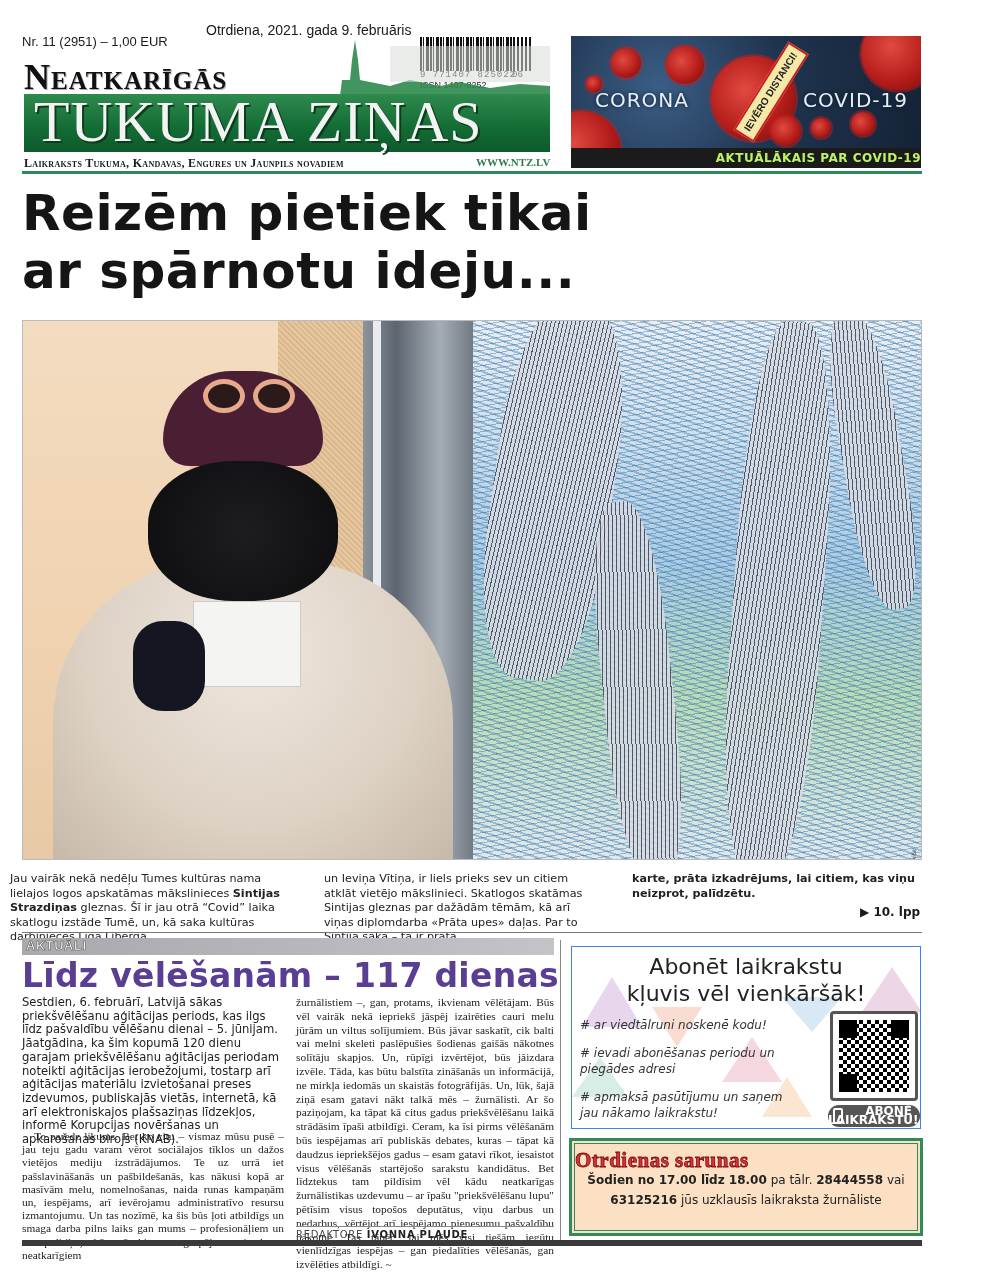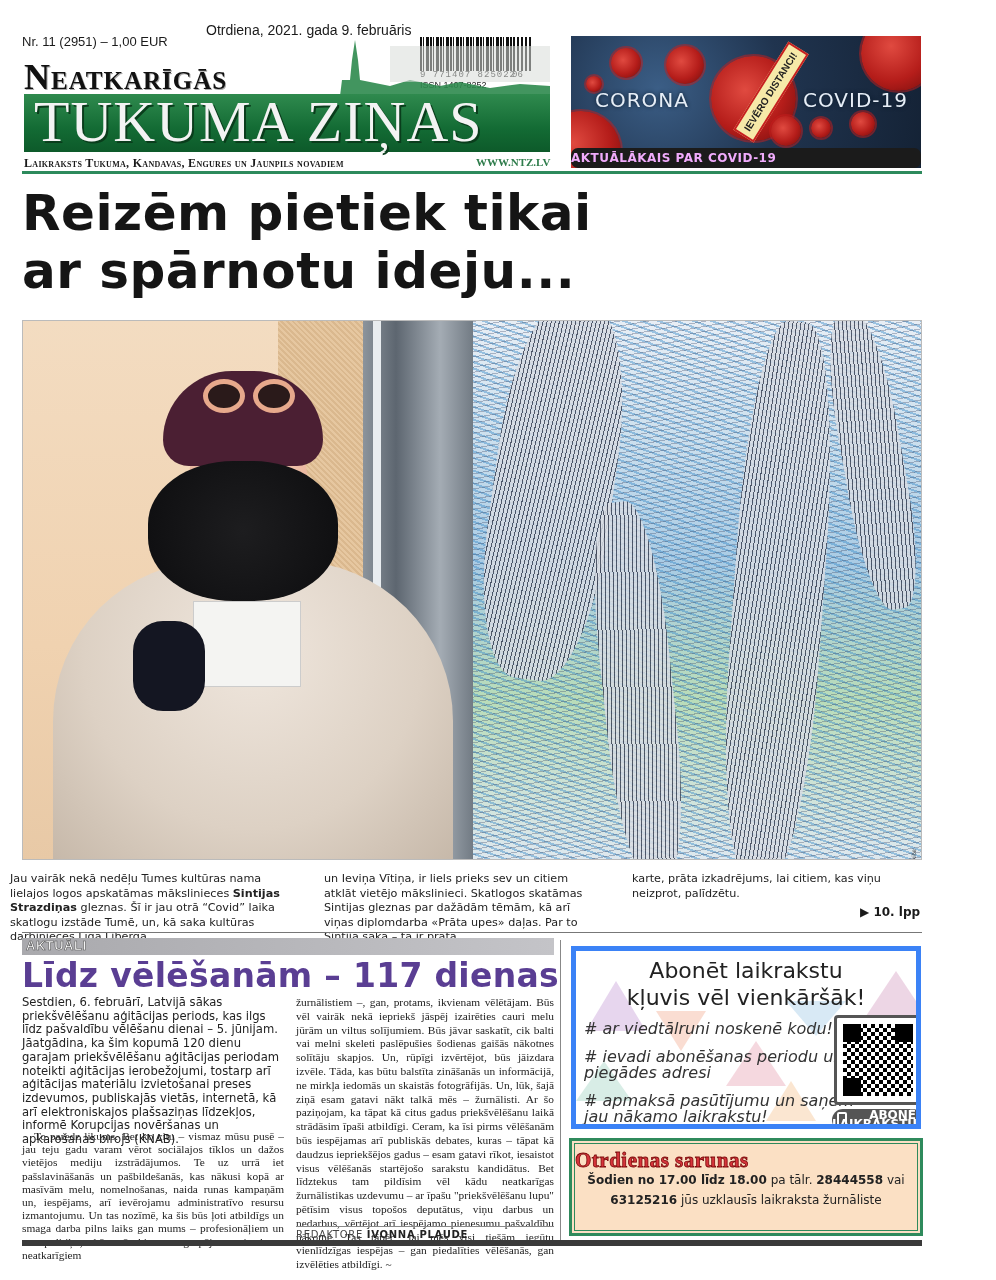--- a/index.html
+++ b/index.html
@@ -19,21 +19,21 @@
   .logo-skyline { left: 300px; top: 40px; width: 250px; height: 60px; }
   .logo-main { left: 34px; top: 92px; font-family: "Liberation Serif", serif; font-size: 58px; color: #f3f3f3; letter-spacing: 1px; text-shadow: 2px 2px 0 #0a3d1c; z-index: 3; line-height: 60px; }
   .logo-tagline { left: 24px; top: 156px; font-family: "Liberation Serif", serif; font-weight: bold; font-size: 12px; font-variant: small-caps; letter-spacing: 0.3px; }
   .logo-url { left: 476px; top: 156px; font-family: "Liberation Serif", serif; font-weight: bold; font-size: 11px; color: #2f7d4c; }
   .mast-rule { left: 22px; top: 171px; width: 900px; height: 3px; background: #2d8a5c; }
 
   .covid { left: 571px; top: 36px; width: 350px; height: 132px; background: radial-gradient(circle at 25% 40%, #3b5e86 0, #20344f 45%, #142235 100%); overflow: hidden; }
   .virus { position: absolute; border-radius: 50%; background: radial-gradient(circle at 40% 40%, #e04a40 0, #b51d1a 55%, #6e0d0c 100%); box-shadow: 0 0 0 2px rgba(200,30,30,0.5); }
   .covid-word { position: absolute; color: #e6eef7; font-family: "DejaVu Sans", sans-serif; font-size: 20px; letter-spacing: 1px; top: 52px; text-shadow: 0 0 4px #0a1a2a; }
   .covid-tag { position: absolute; left: 148px; top: 44px; width: 104px; height: 24px; background: #f6e9a8; border: 2px solid #c62020; transform: rotate(-58deg); font-size: 10px; font-weight: bold; color: #222; text-align: center; line-height: 20px; font-family: "Liberation Sans", sans-serif; }
-  .covid-bar { position: absolute; left: 0; bottom: 0; width: 100%; height: 20px; background: #1b1b1b; color: #f0abfc; font-size: 12px; font-weight: bold; text-align: left; line-height: 20px; letter-spacing: 0.5px; border-radius: 7px; }
+  .covid-bar { position: absolute; left: 0; bottom: 0; width: 100%; height: 20px; background: #1b1b1b; color: #bef264; font-size: 12px; font-weight: bold; text-align: right; line-height: 20px; letter-spacing: 0.5px; }
 
   .headline { left: 22px; top: 184px; font-family: "DejaVu Sans", sans-serif; font-weight: bold; font-size: 50px; line-height: 58px; color: #151515; letter-spacing: 0.5px; }
 
   
   .photo { left: 22px; top: 320px; width: 900px; height: 540px; overflow: hidden; border: 1px solid #bbb; }
   .wall { position: absolute; left: 0; top: 0; width: 340px; height: 540px; background: linear-gradient(180deg, #f3dcc1 0%, #f0d2b0 60%, #e8c9a6 100%); }
   .pillar { position: absolute; left: 255px; top: 0; width: 85px; height: 380px; background: repeating-linear-gradient(45deg, #e6c7a0 0 2px, #dab88e 2px 4px); }
   .window { position: absolute; left: 340px; top: 0; width: 110px; height: 540px; background: linear-gradient(90deg, #8c949c 0%, #5d6670 30%, #a4acb4 70%, #727b84 100%); }
   .window-frame { position: absolute; left: 350px; top: 0; width: 8px; height: 540px; background: #e8ecef; }
   .art { position: absolute; left: 450px; top: 0; width: 450px; height: 540px; background:
@@ -47,41 +47,41 @@
   .person-hat { position: absolute; left: 140px; top: 50px; width: 160px; height: 95px; background: #4b1f33; border-radius: 80px 80px 30px 30px; }
   .glasses { position: absolute; top: 58px; width: 42px; height: 34px; border: 5px solid #e7a98c; border-radius: 50%; background: #2a1a1a; }
   .card { position: absolute; left: 170px; top: 280px; width: 108px; height: 86px; background: #f4f4f2; border: 1px solid #ccc; }
   .glove { position: absolute; left: 110px; top: 300px; width: 72px; height: 90px; background: #141622; border-radius: 30px; }
   .photo-credit { right: 4px; bottom: 10px; position: absolute; transform: rotate(-90deg); transform-origin: right bottom; font-size: 6px; color: #444; white-space: nowrap; }
 
   
   .caption { top: 872px; font-family: "DejaVu Sans", sans-serif; font-size: 11.2px; line-height: 14.5px; color: #222; }
   .cap1 { left: 10px; width: 284px; }
   .cap2 { left: 324px; width: 276px; }
-  .cap3 { left: 632px; width: 290px; }
+  .cap3 { left: 632px; width: 290px; font-weight: bold; }
   .cap-more { left: 860px; top: 905px; font-size: 12px; font-weight: bold; }
   .cap-rule { left: 22px; top: 932px; width: 900px; height: 1px; background: #777; }
 
   
   .section-bar { left: 22px; top: 938px; width: 532px; height: 17px; background: linear-gradient(90deg, #a9a9ad, #c4c4c8); }
   .section-label { left: 26px; top: 938px; font-size: 13px; font-weight: bold; color: #fff; -webkit-text-stroke: 0.6px #555; letter-spacing: 0.5px; font-family: "Liberation Sans", sans-serif; }
   .article-title { left: 22px; top: 956px; font-family: "DejaVu Sans", sans-serif; font-weight: bold; font-size: 33px; color: #5a3e93; letter-spacing: 0.3px; line-height: 40px; }
   .lead { left: 22px; top: 996px; width: 262px; font-size: 11.6px; line-height: 13.7px; color: #222; }
   .body1 { left: 22px; top: 1130px; width: 262px; font-family: "Liberation Serif", serif; font-size: 11.4px; line-height: 13.2px; color: #222; text-align: justify; text-indent: 12px; }
   .body2 { left: 296px; top: 996px; width: 258px; font-family: "Liberation Serif", serif; font-size: 11.4px; line-height: 13.8px; color: #222; text-align: justify; }
   .editor-rule { left: 296px; top: 1226px; width: 258px; height: 1px; background: #888; }
   .editor { left: 296px; top: 1229px; font-size: 10px; letter-spacing: 0.7px; color: #444; }
   .editor b { color: #222; }
   .col-divider { left: 560px; top: 940px; width: 1px; height: 300px; background: #888; }
 
   
-  .sub-ad { left: 571px; top: 946px; width: 350px; height: 183px; border: 5px solid #3b82f6; overflow: hidden; background: #fff; }
+  .sub-ad { left: 571px; top: 946px; width: 350px; height: 183px; border: 1px solid #3b82f6; overflow: hidden; background: #fff; }
   .tri { position: absolute; width: 0; height: 0; border-style: solid; opacity: 0.45; }
   .sub-title { position: absolute; left: 0; top: 6px; width: 100%; text-align: center; font-family: "DejaVu Sans", sans-serif; font-size: 22px; line-height: 27px; color: #222; }
-  .sub-line { position: absolute; left: 8px; font-style: italic; font-size: 16px; line-height: 16px; color: #333; }
+  .sub-line { position: absolute; left: 8px; font-style: italic; font-size: 12px; line-height: 16px; color: #333; }
   .qr { position: absolute; left: 258px; top: 64px; width: 88px; height: 90px; background: #fff; border: 3px solid #555; border-radius: 4px; padding: 6px; }
   .qr-grid { width: 100%; height: 100%; background:
       linear-gradient(#000,#000) 0 0/18px 18px no-repeat,
       linear-gradient(#000,#000) 100% 0/18px 18px no-repeat,
       linear-gradient(#000,#000) 0 100%/18px 18px no-repeat,
       repeating-conic-gradient(#000 0 25%, #fff 0 50%) 0 0/8px 8px; }
   .sub-btn { position: absolute; left: 256px; top: 158px; width: 92px; height: 22px; background: #555; border-radius: 11px; color: #fff; font-size: 12px; font-weight: bold; line-height: 9px; text-align: right; padding: 2px 8px 0 0; }
   .phone-icon { position: absolute; left: 5px; top: 3px; width: 10px; height: 16px; border: 2px solid #fff; border-radius: 2px; }
 
   

